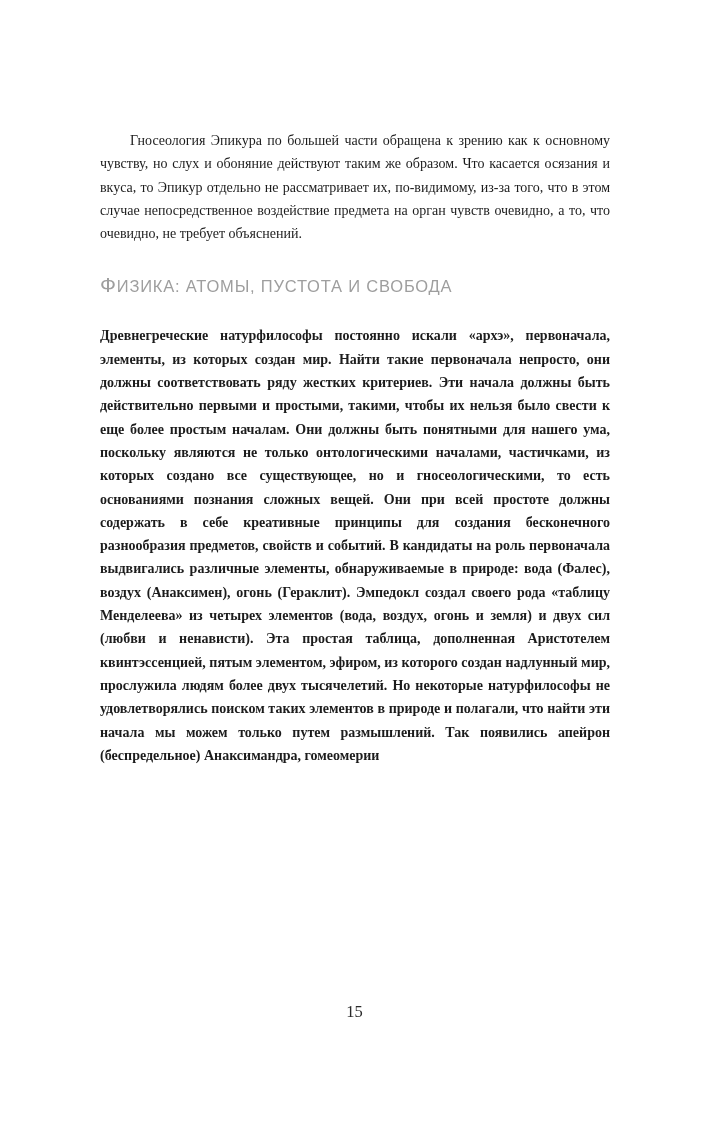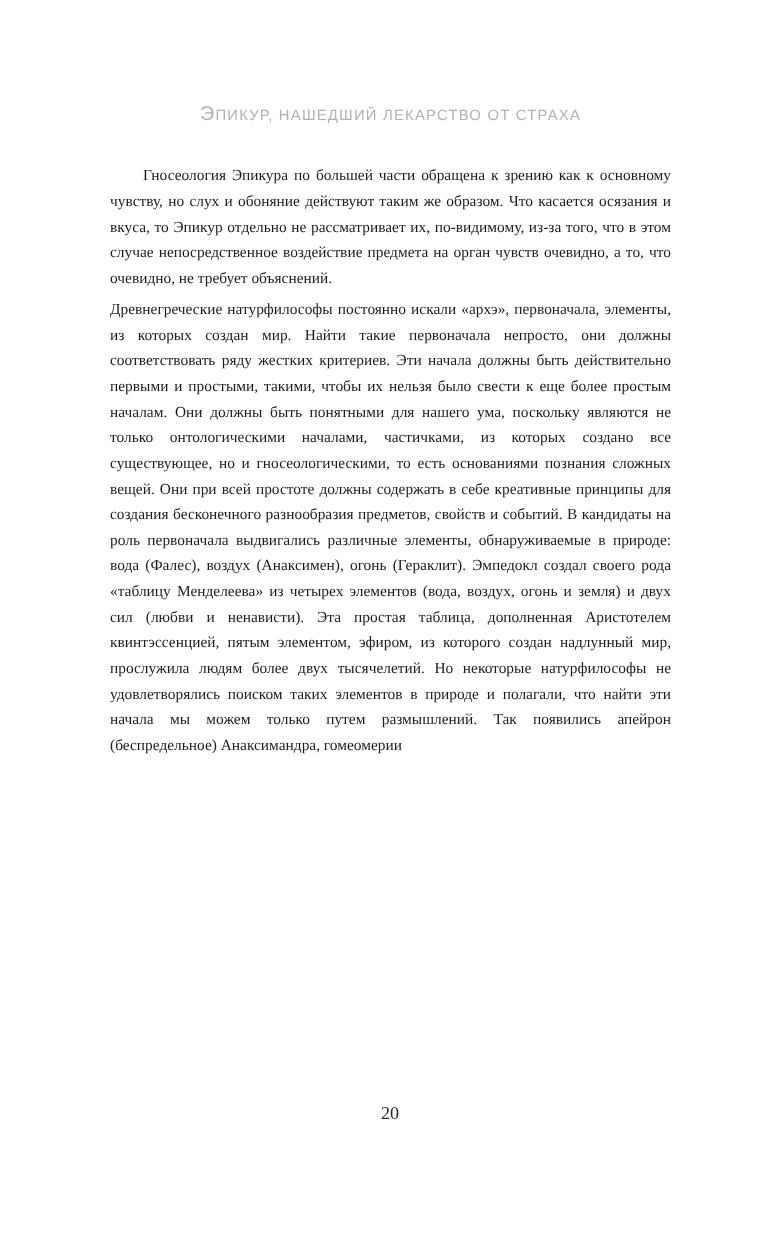--- a/index.html
+++ b/index.html
@@ -46,40 +46,41 @@
       font-weight: 400;
       color: #9e9e9e;
       font-size: 16.5px;
       letter-spacing: 0.8px;
       line-height: 22px;
     }
     .section-heading::first-letter {
       font-size: 21px;
     }
     .para-2 {
-      margin-top: 5px;
+      margin-top: 27px;
+      font-weight: bold;
     }
     .page-number {
       position: absolute;
       left: 0;
       right: 0;
       top: 1002px;
       text-align: center;
       font-size: 16.5px;
       color: #2a2a2a;
       font-family: "Liberation Serif", "DejaVu Serif", serif;
     }
   </style>
 </head>
 <body>
 
 <div class="page">
 
-  <div class="running-head">ЭПИКУР, НАШЕДШИЙ ЛЕКАРСТВО ОТ СТРАХА</div>
 
   <p class="body-para para-1">Гносеология Эпикура по большей части обращена к зрению как к основному чувству, но слух и обоняние действуют таким же образом. Что касается осязания и вкуса, то Эпикур отдельно не рассматривает их, по-видимому, из-за того, что в этом случае непосредственное воздействие предмета на орган чувств очевидно, а то, что очевидно, не требует объяснений.</p>
 
+  <h2 class="section-heading">ФИЗИКА: АТОМЫ, ПУСТОТА И СВОБОДА</h2>
 
   <p class="body-para para-2">Древнегреческие натурфилософы постоянно искали «архэ», первоначала, элементы, из которых создан мир. Найти такие первоначала непросто, они должны соответствовать ряду жестких критериев. Эти начала должны быть действительно первыми и простыми, такими, чтобы их нельзя было свести к еще более простым началам. Они должны быть понятными для нашего ума, поскольку являются не только онтологическими началами, частичками, из которых создано все существующее, но и гносеологическими, то есть основаниями познания сложных вещей. Они при всей простоте должны содержать в себе креативные принципы для создания бесконечного разнообразия предметов, свойств и событий. В кандидаты на роль первоначала выдвигались различные элементы, обнаруживаемые в природе: вода (Фалес), воздух (Анаксимен), огонь (Гераклит). Эмпедокл создал своего рода «таблицу Менделеева» из четырех элементов (вода, воздух, огонь и земля) и двух сил (любви и ненависти). Эта простая таблица, дополненная Аристотелем квинтэссенцией, пятым элементом, эфиром, из которого создан надлунный мир, прослужила людям более двух тысячелетий. Но некоторые натурфилософы не удовлетворялись поиском таких элементов в природе и полагали, что найти эти начала мы можем только путем размышлений. Так появились апейрон (беспредельное) Анаксимандра, гомеомерии</p>
 
-  <div class="page-number">20</div>
+  <div class="page-number">15</div>
 
 </div>
 
 </body></html>

